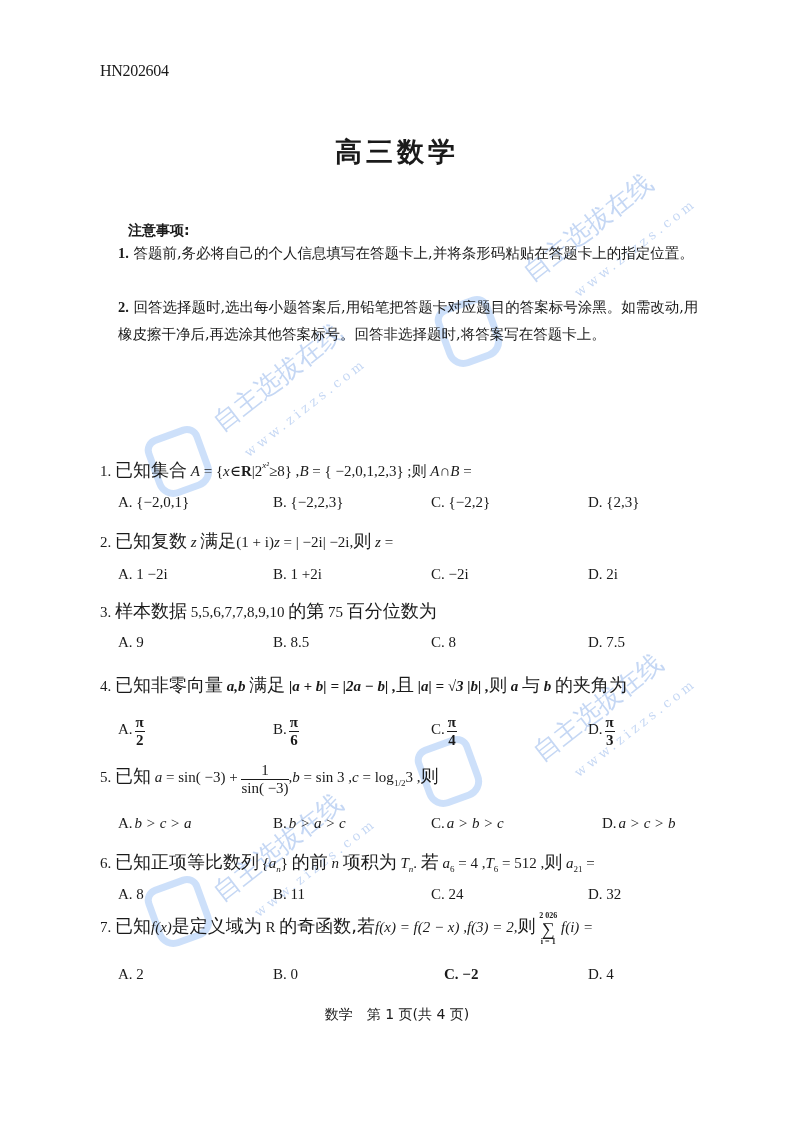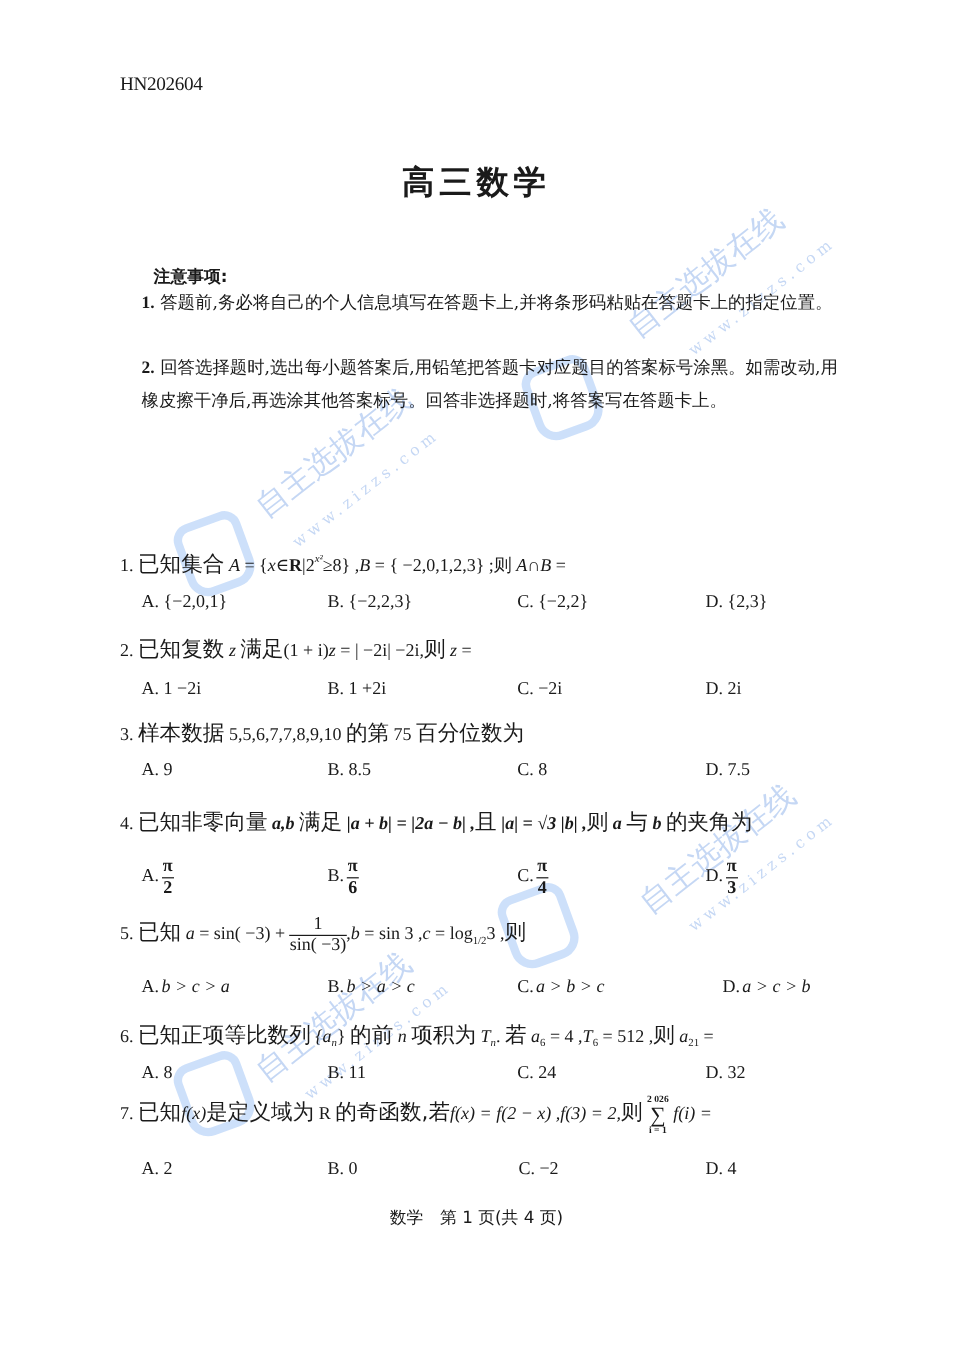--- a/index.html
+++ b/index.html
@@ -141,17 +141,17 @@
 </div>
 
 <div class="abs q" style="top:912px;">
   <span>7.</span>
   <span class="cn">已知</span><span class="m">f(x)</span><span class="cn">是定义域为</span><span> R </span><span class="cn">的奇函数,若</span><span class="m">f(x) = f(2 − x) ,f(3) = 2,</span><span class="cn">则</span>
   <span class="sum"><span class="t">2 026</span><span>∑</span><span class="bt">i = 1</span></span><span class="m"> f(i) =</span>
 </div>
 <div class="abs opts" style="top:966px;">
   <span class="opt" style="left:0;">A. 2</span>
   <span class="opt" style="left:155px;">B. 0</span>
-  <span class="opt" style="left:314px;">C. −2</span>
+  <span class="opt" style="left:326px;font-weight:bold;">C. −2</span>
   <span class="opt" style="left:470px;">D. 4</span>
 </div>
 
 <div class="abs footer">数学　第 1 页(共 4 页)</div>
 
 </body></html>

